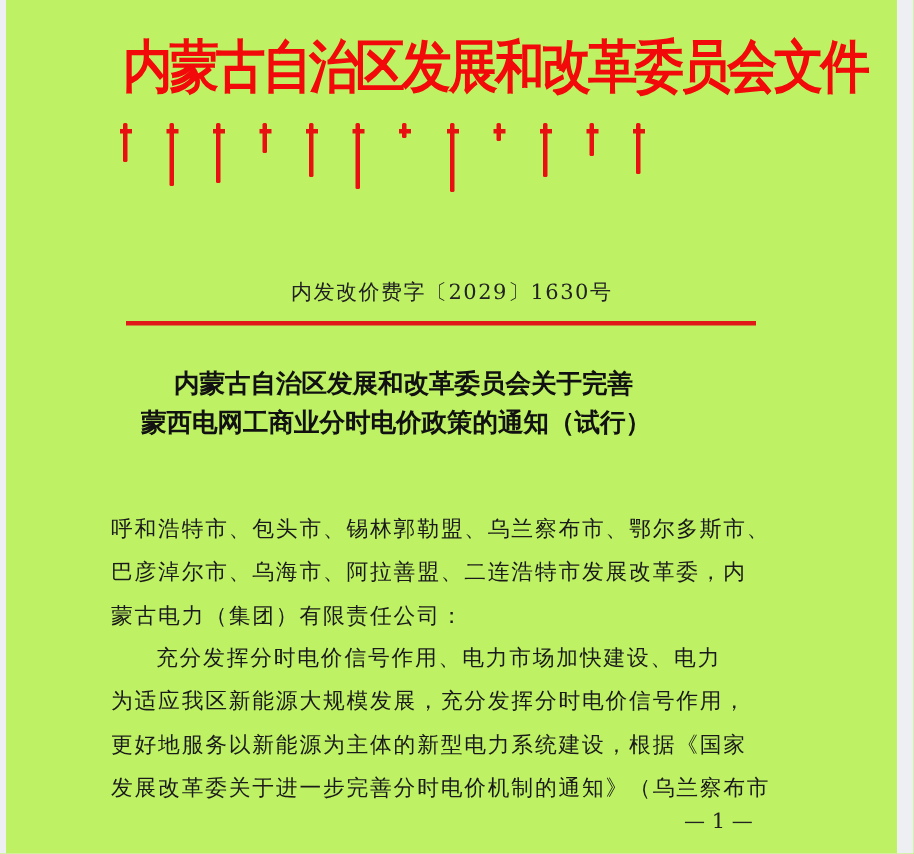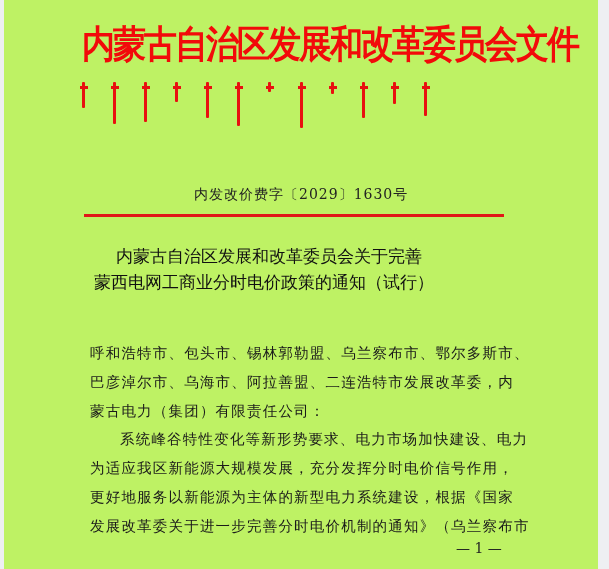--- a/index.html
+++ b/index.html
@@ -39,26 +39,26 @@
       position: absolute; left: 190px; top: 186px; width: 240px;
       font-size: 14px; color: #222; letter-spacing: 1px; white-space: nowrap;
     }
     .red-rule {
       position: absolute; left: 80px; top: 214px; width: 420px; height: 3px;
       background: #e01818;
     }
     .title {
       position: absolute; left: 90px; top: 243px; width: 420px;
       font-family: "DejaVu Sans", "Liberation Sans", sans-serif;
-      font-weight: normal; font-size: 17px; line-height: 26px; color: #111;
+      font-weight: bold; font-size: 17px; line-height: 26px; color: #111;
       white-space: nowrap;
     }
     .title .l1 { padding-left: 22px; }
     .body-text {
-      position: absolute; left: 86px; top: 339px; width: 440px;
+      position: absolute; left: 70px; top: 339px; width: 440px;
       font-size: 14.5px; line-height: 28.8px; color: #1a1a1a;
       letter-spacing: 1.2px; white-space: nowrap;
     }
     .body-text .indent { padding-left: 30px; }
     .page-number {
       position: absolute; left: 452px; top: 540px; width: 60px;
       font-size: 14px; color: #222; white-space: nowrap;
     }
   </style>
 </head>
@@ -89,20 +89,20 @@
 
   <div class="title">
     <div class="l1">内蒙古自治区发展和改革委员会关于完善</div>
     <div class="l2">蒙西电网工商业分时电价政策的通知（试行）</div>
   </div>
 
   <div class="body-text">
     <div>呼和浩特市、包头市、锡林郭勒盟、乌兰察布市、鄂尔多斯市、</div>
     <div>巴彦淖尔市、乌海市、阿拉善盟、二连浩特市发展改革委，内</div>
     <div>蒙古电力（集团）有限责任公司：</div>
-    <div class="indent">系统峰谷特性变化等新形势要求、电力市场加快建设、电力</div>
+    <div class="indent">充分发挥分时电价信号作用、电力市场加快建设、电力</div>
     <div>为适应我区新能源大规模发展，充分发挥分时电价信号作用，</div>
     <div>更好地服务以新能源为主体的新型电力系统建设，根据《国家</div>
     <div>发展改革委关于进一步完善分时电价机制的通知》（乌兰察布市</div>
   </div>
 
   <div class="page-number">— 1 —</div>
 </div>
 
 </body></html>

